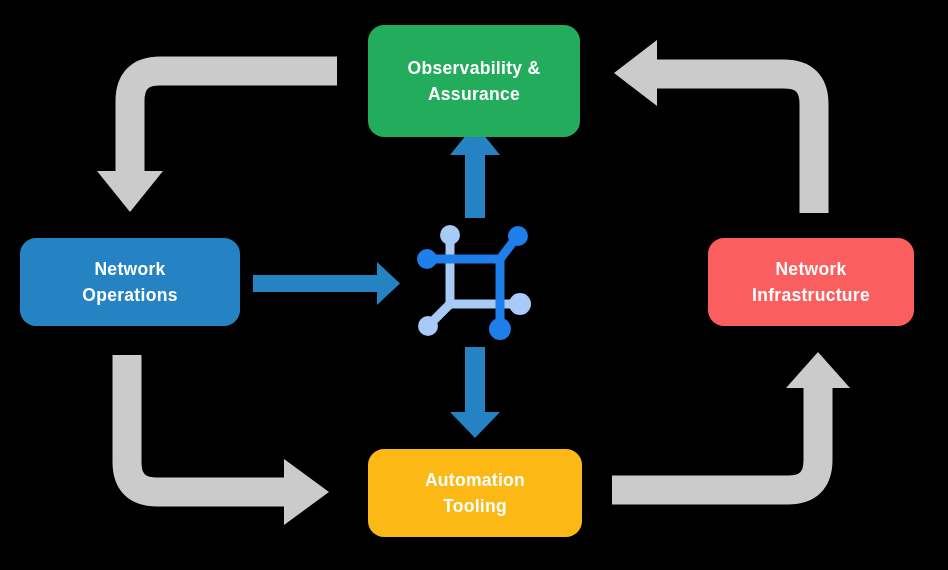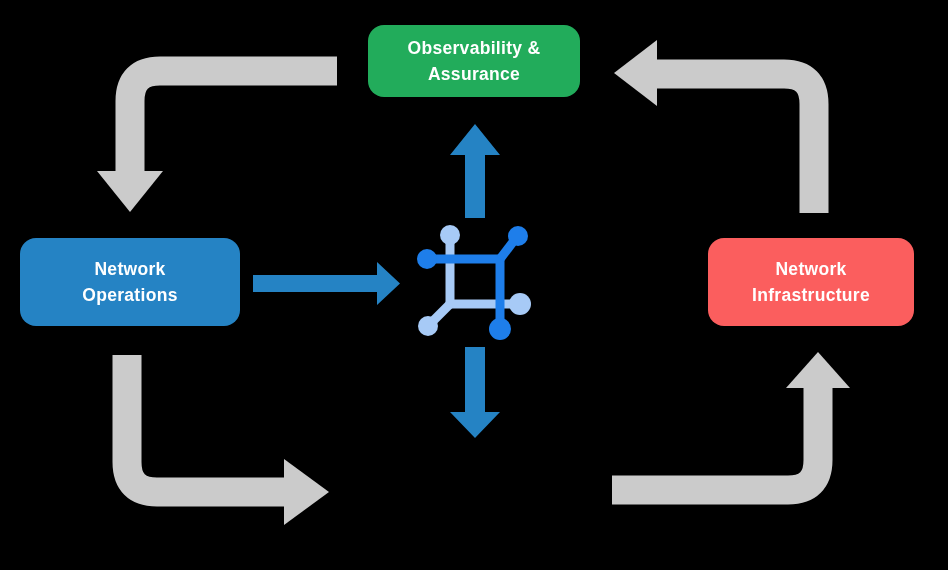--- a/index.html
+++ b/index.html
@@ -29,21 +29,21 @@
     align-items: center;
     justify-content: center;
     text-align: center;
     color: #ffffff;
     font-size: 17.5px;
     font-weight: 600;
     line-height: 26px;
     letter-spacing: 0.3px;
     white-space: pre-line;
   }
-  .node-observability { left: 368px; top: 25px;  width: 212px; height: 72px; background: #22AC5B; }
+  .node-observability { left: 368px; top: 25px;  width: 212px; height: 112px; background: #22AC5B; }
   .node-operations    { left: 20px;  top: 238px; width: 220px; height: 88px; background: #2583C4; }
   .node-infrastructure{ left: 708px; top: 238px; width: 206px; height: 88px; background: #FB5E5E; }
   .node-automation    { left: 368px; top: 449px; width: 214px; height: 88px; background: #FCB814; }
 
   .gray-stroke { stroke: #CBCBCB; stroke-width: 29; fill: none; }
   .gray-fill   { fill: #CBCBCB; }
   .blue-fill   { fill: #2583C4; }
   .icon-dark   { stroke: #1E7EEA; }
   .icon-dark-f { fill: #1E7EEA; }
   .icon-light  { stroke: #A7CAF6; }
@@ -112,14 +112,18 @@
   <div class="node node-operations">
     <span>Network
 Operations</span>
   </div>
 
   <div class="node node-infrastructure">
     <span>Network
 Infrastructure</span>
   </div>
 
+  <div class="node node-automation">
+    <span>Automation
+Tooling</span>
+  </div>
 
 </div>
 
 </body></html>

